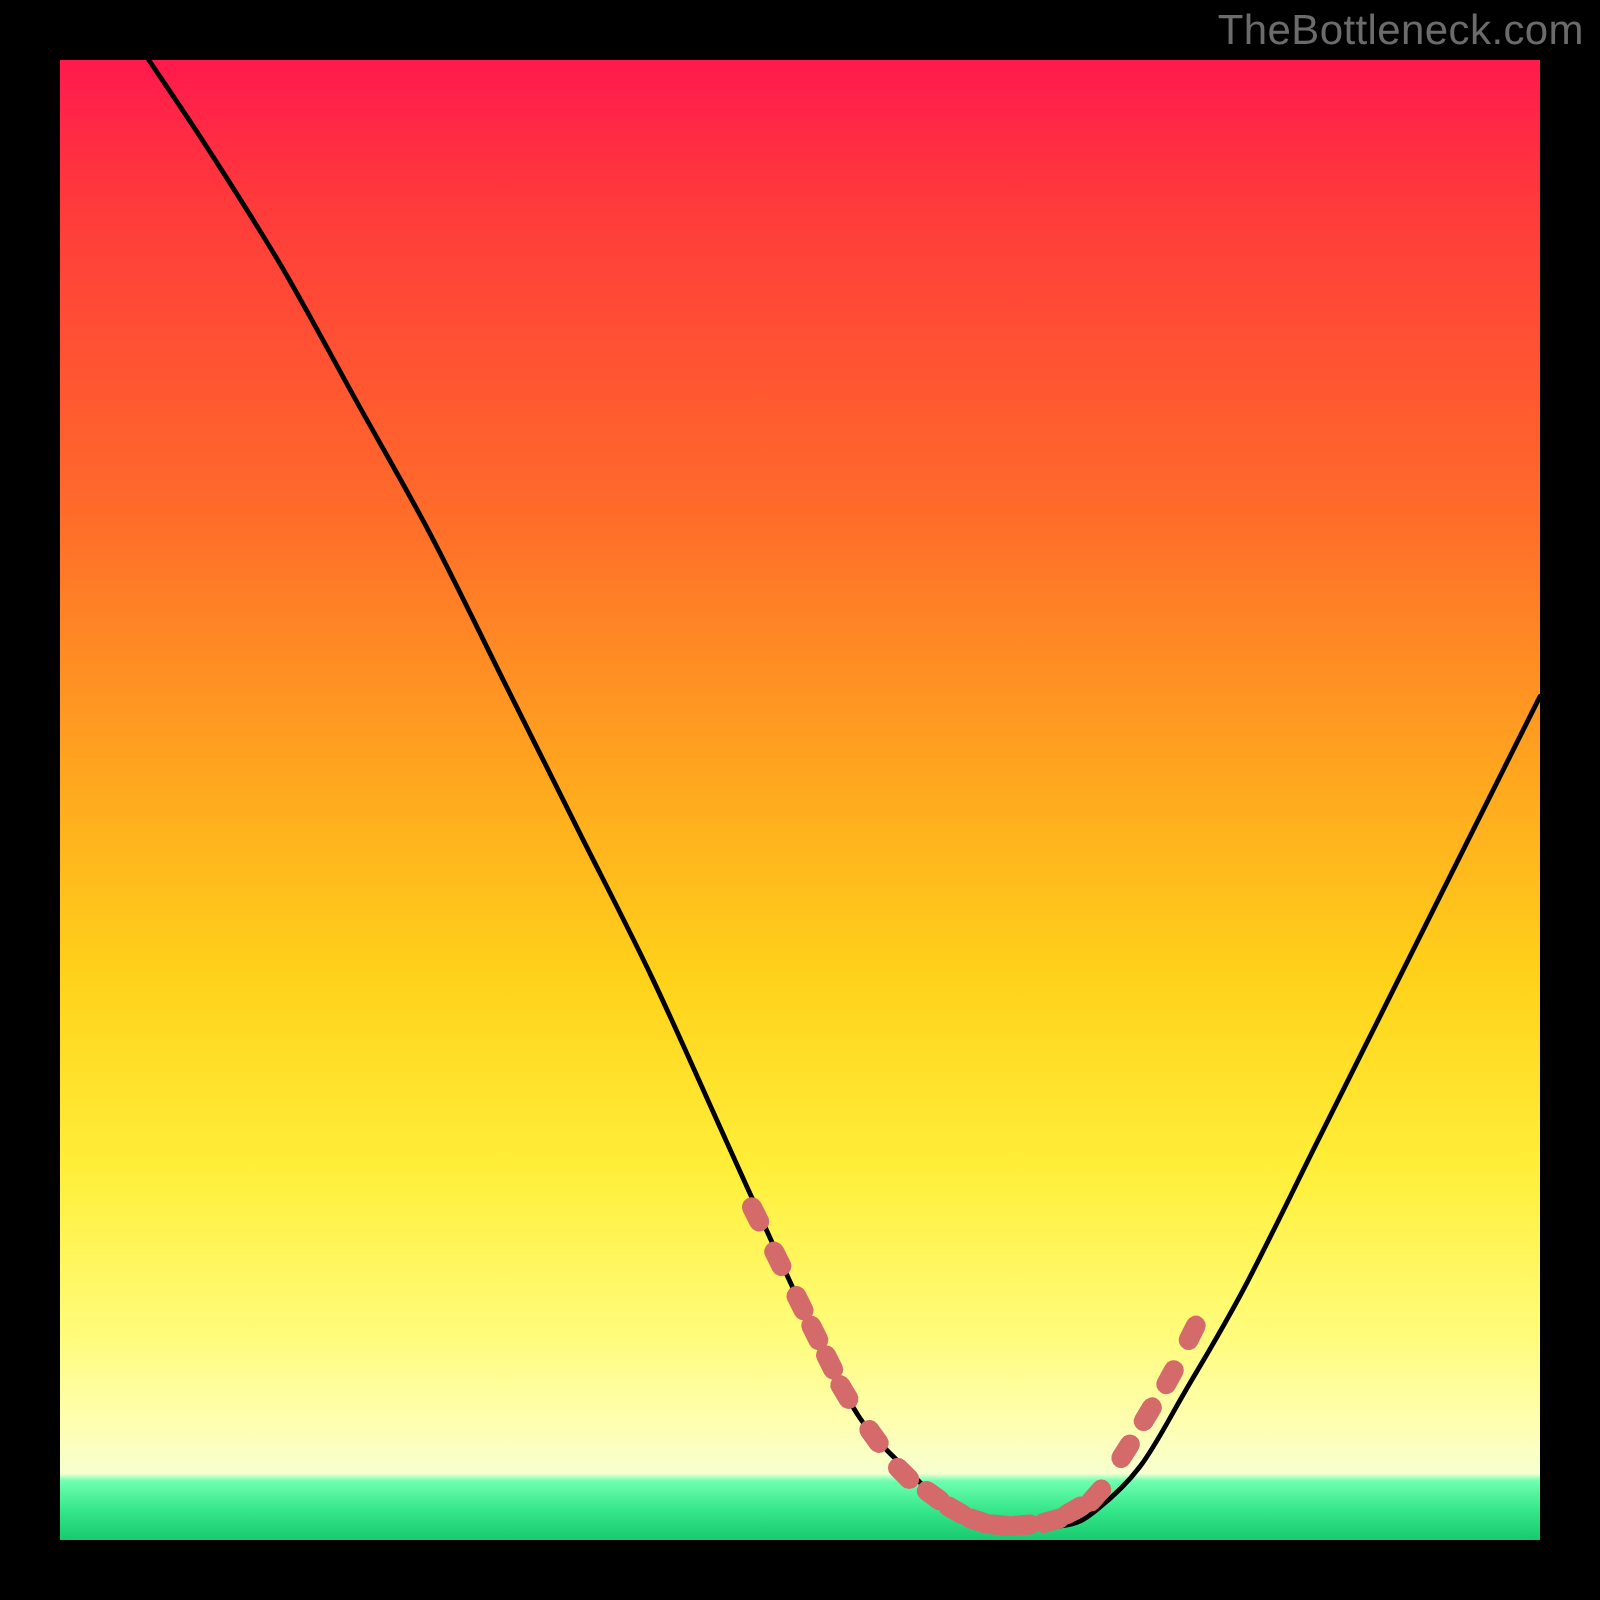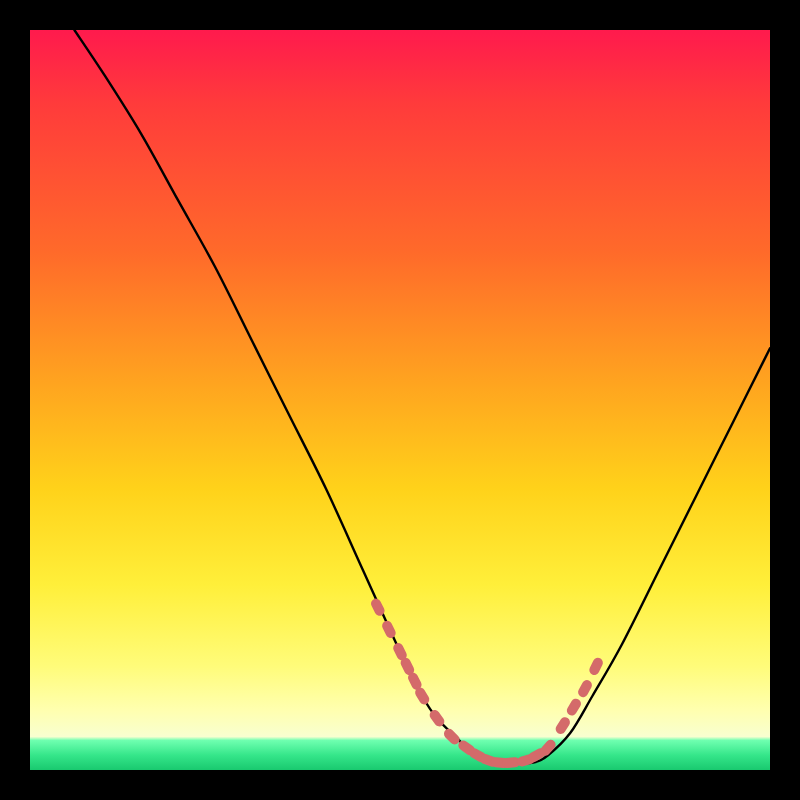--- a/index.html
+++ b/index.html
@@ -59,20 +59,21 @@
     font-weight: 500;
     letter-spacing: 0.2px;
     user-select: none;
   }
 </style>
 </head>
 <body>
 
 <div class="frame">
 
+  <div class="watermark">TheBottleneck.com</div>
 
   <div class="plot-area">
     <svg class="curve" viewBox="0 0 740 740" preserveAspectRatio="none">
       <path id="curve-path" d="M 44.40 0.00 C 49.33 7.40, 62.90 27.13, 74.00 44.40 C 85.10 61.67, 98.67 82.63, 111.00 103.60 C 123.33 124.57, 135.67 148.00, 148.00 170.20 C 160.33 192.40, 172.67 213.37, 185.00 236.80 C 197.33 260.23, 209.67 286.13, 222.00 310.80 C 234.33 335.47, 246.67 360.13, 259.00 384.80 C 271.33 409.47, 283.67 432.90, 296.00 458.80 C 308.33 484.70, 320.67 513.07, 333.00 540.20 C 345.33 567.33, 360.13 600.63, 370.00 621.60 C 379.87 642.57, 386.03 654.90, 392.20 666.00 C 398.37 677.10, 400.83 680.80, 407.00 688.20 C 413.17 695.60, 423.03 704.23, 429.20 710.40 C 435.37 716.57, 437.83 721.50, 444.00 725.20 C 450.17 728.90, 460.03 731.37, 466.20 732.60 C 472.37 733.83, 474.83 732.60, 481.00 732.60 C 487.17 732.60, 497.03 733.83, 503.20 732.60 C 509.37 731.37, 511.83 730.13, 518.00 725.20 C 524.17 720.27, 532.80 712.87, 540.20 703.00 C 547.60 693.13, 553.77 680.80, 562.40 666.00 C 571.03 651.20, 580.90 635.17, 592.00 614.20 C 603.10 593.23, 616.67 564.87, 629.00 540.20 C 641.33 515.53, 653.67 490.87, 666.00 466.20 C 678.33 441.53, 690.67 416.87, 703.00 392.20 C 715.33 367.53, 733.83 330.53, 740.00 318.20" fill="none" stroke="#000000" stroke-width="2.4" stroke-linecap="round" stroke-linejoin="round"></path>
       <g id="marker-group">
           <rect x="338.80" y="572.20" width="18" height="10" rx="5" ry="5" fill="#d46a6a" transform="rotate(63.4 347.80 577.20)"></rect>
           <rect x="349.90" y="594.40" width="18" height="10" rx="5" ry="5" fill="#d46a6a" transform="rotate(63.4 358.90 599.40)"></rect>
           <rect x="361.00" y="616.60" width="18" height="10" rx="5" ry="5" fill="#d46a6a" transform="rotate(63.4 370.00 621.60)"></rect>
           <rect x="368.40" y="631.40" width="18" height="10" rx="5" ry="5" fill="#d46a6a" transform="rotate(63.4 377.40 636.40)"></rect>
           <rect x="375.80" y="646.20" width="18" height="10" rx="5" ry="5" fill="#d46a6a" transform="rotate(63.4 384.80 651.20)"></rect>

